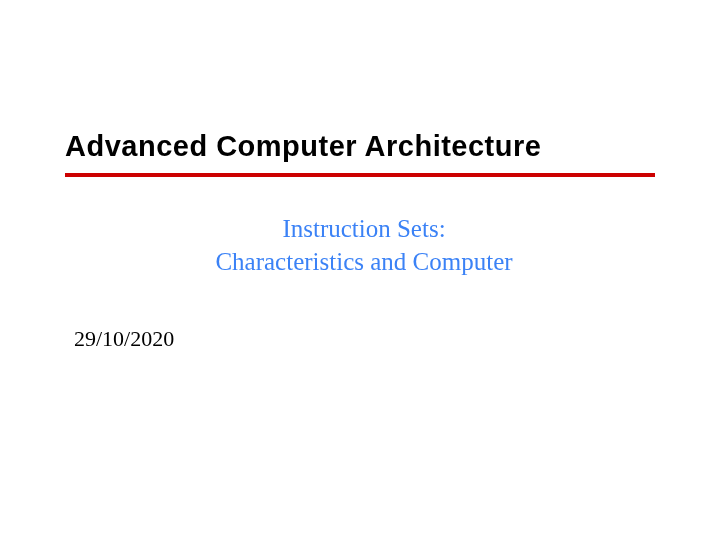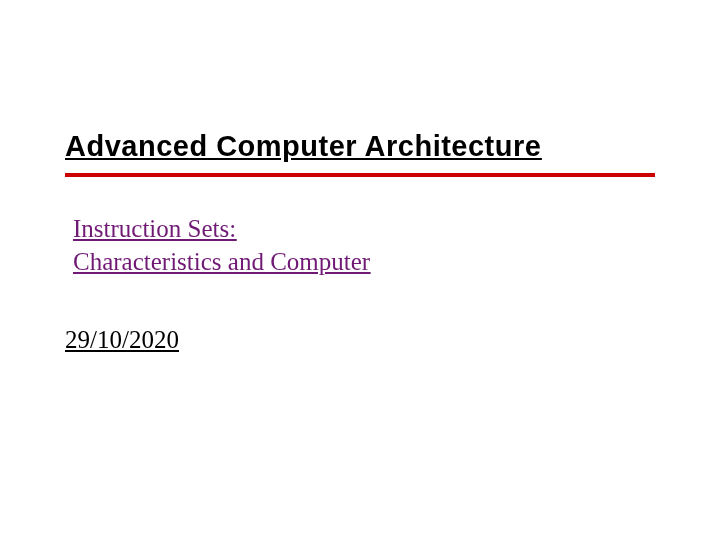--- a/index.html
+++ b/index.html
@@ -1,19 +1,18 @@
 <!DOCTYPE html>
 <html><head>
   <meta charset="utf-8">
   <style>
     * {
       margin: 0;
       padding: 0;
       box-sizing: border-box;
-      text-decoration: underline;
     }
     body {
       width: 720px;
       height: 540px;
       background: #ffffff;
       position: relative;
       font-family: Georgia, 'Times New Roman', serif;
     }
     .slide {
       width: 100%;
@@ -30,33 +29,34 @@
     }
     .divider {
       height: 4px;
       background: #cc0000;
       margin-top: 2px;
       margin-bottom: 36px;
     }
     .subtitle {
       font-family: 'Times New Roman', Times, serif;
       font-size: 25px;
-      color: #701a75;
+      color: #3b82f6;
       line-height: 1.3;
       margin-left: 8px;
       margin-bottom: 48px;
+      text-align: center;
     }
     .subtitle-line {
       display: block;
     }
     .date {
       font-family: 'Times New Roman', Times, serif;
-      font-size: 25px;
+      font-size: 22px;
       color: #000000;
-      margin-left: 0;
+      margin-left: 9px;
     }
   </style>
 </head>
 <body>
 
 <div class="slide">
   <div class="title">Advanced Computer Architecture</div>
   <div class="divider"></div>
   <div class="subtitle">
     <span class="subtitle-line"> Instruction Sets:</span>

